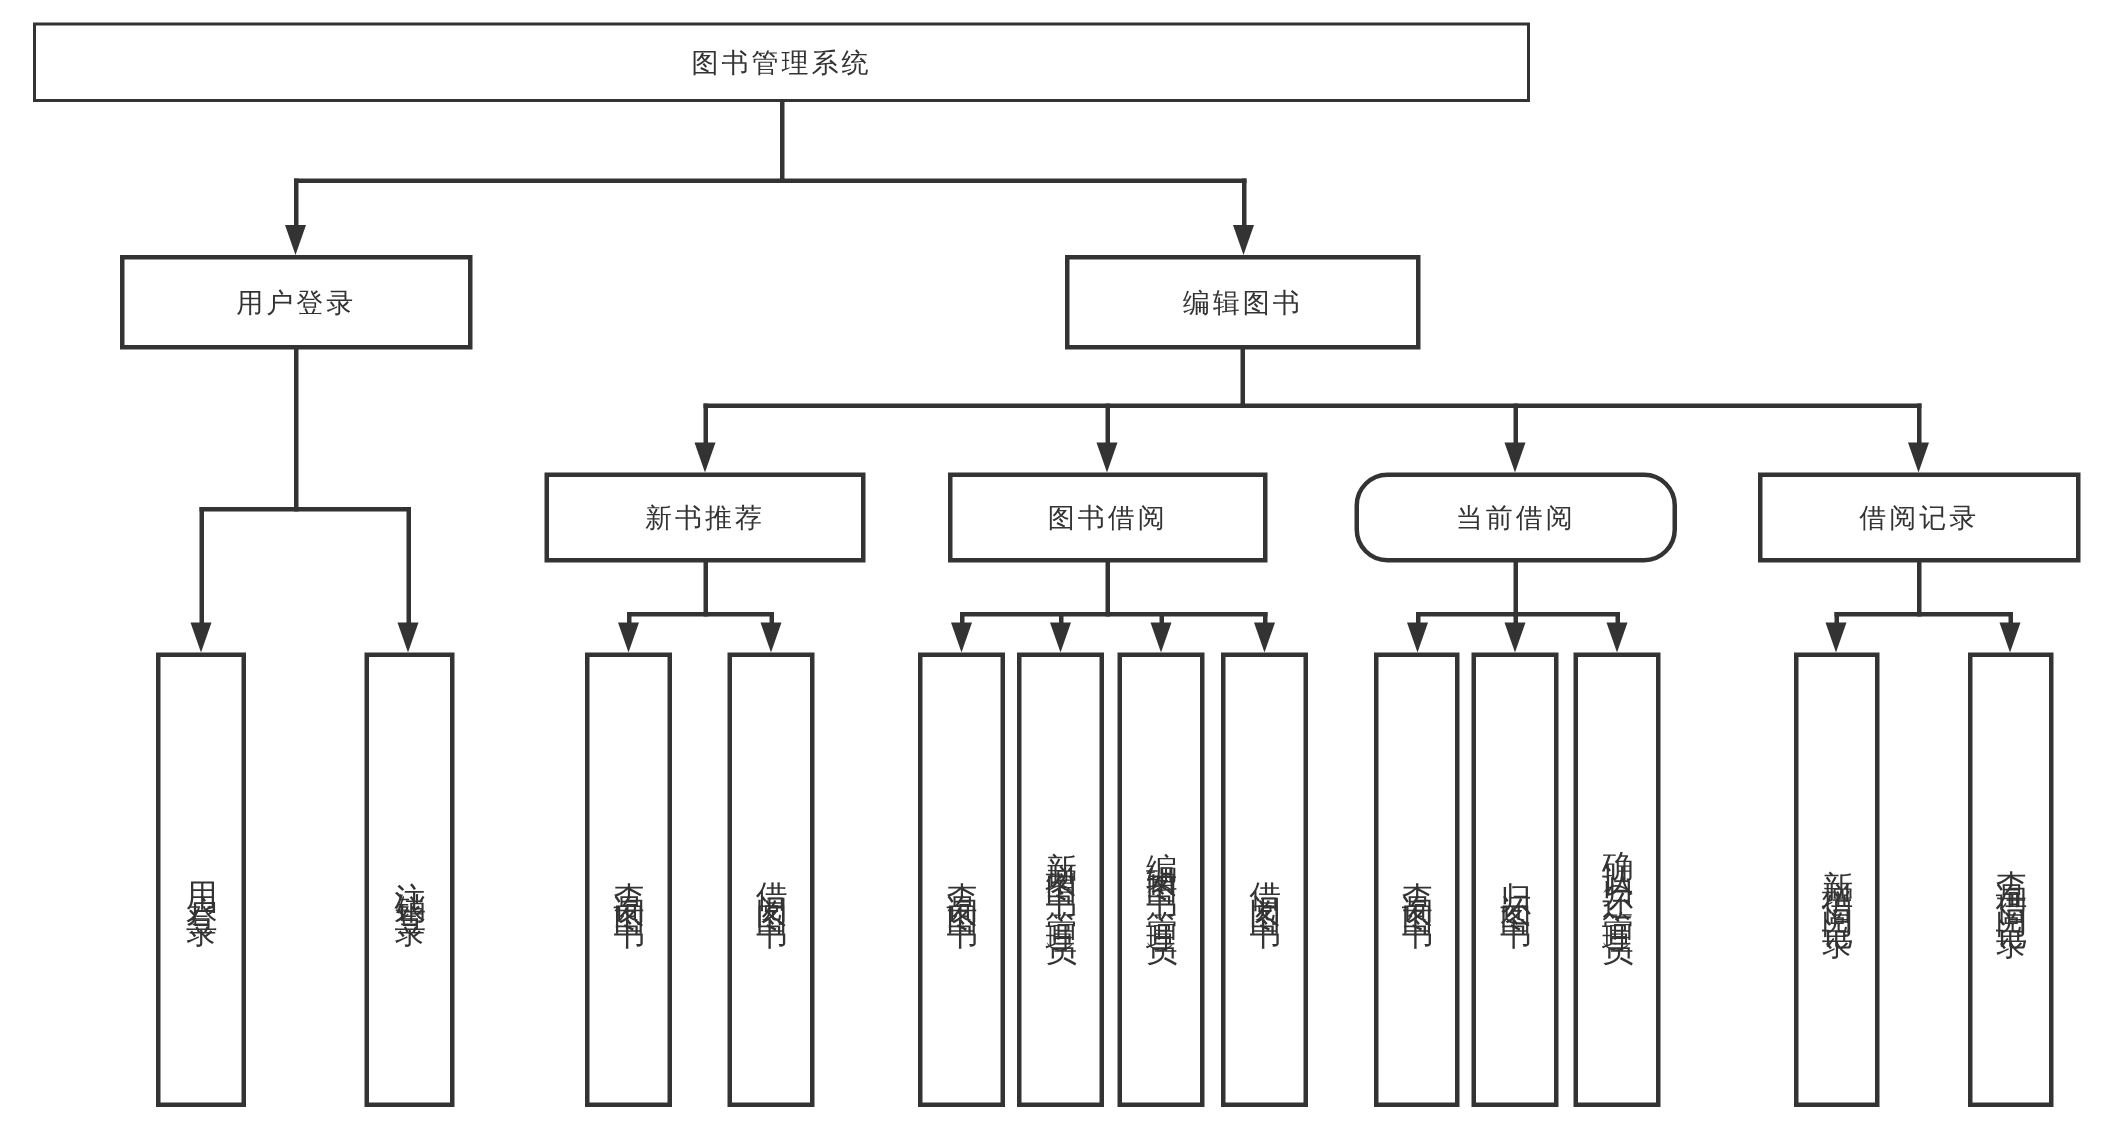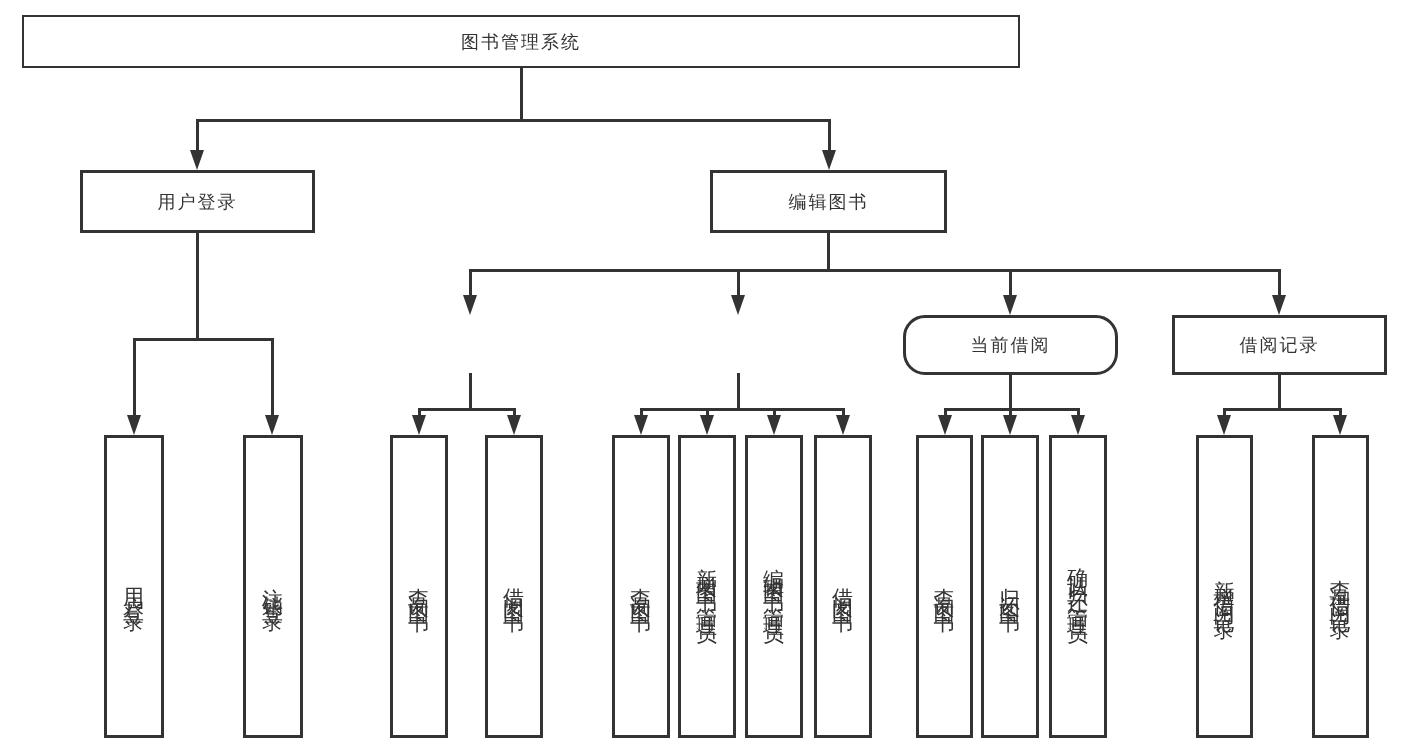--- a/index.html
+++ b/index.html
@@ -87,20 +87,22 @@
   <div class="hl" style="left:469px; top:269px; width:812px;"></div>
   <div class="vl" style="left:469px; top:269px; height:29px;"></div>
   <div class="vl" style="left:737px; top:269px; height:29px;"></div>
   <div class="vl" style="left:1009px; top:269px; height:29px;"></div>
   <div class="vl" style="left:1278px; top:269px; height:29px;"></div>
   <div class="ar" style="left:463px; top:295px;"></div>
   <div class="ar" style="left:731px; top:295px;"></div>
   <div class="ar" style="left:1003px; top:295px;"></div>
   <div class="ar" style="left:1272px; top:295px;"></div>
 
+  <div class="box h-label" style="left:363px; top:315px; width:214px; height:60px;">新书推荐</div>
+  <div class="box h-label" style="left:632px; top:315px; width:213px; height:60px;">图书借阅</div>
   <div class="box h-label" style="left:903px; top:315px; width:215px; height:60px;border-radius:22px;">当前借阅</div>
   <div class="box h-label" style="left:1172px; top:315px; width:215px; height:60px;">借阅记录</div>
 
   <div class="vl" style="left:469px; top:373px; height:38px;"></div>
   <div class="hl" style="left:418px; top:408px; width:98px;"></div>
   <div class="vl" style="left:418px; top:408px; height:9px;"></div>
   <div class="vl" style="left:513px; top:408px; height:9px;"></div>
   <div class="ar" style="left:412px; top:415px;"></div>
   <div class="ar" style="left:507px; top:415px;"></div>
 

